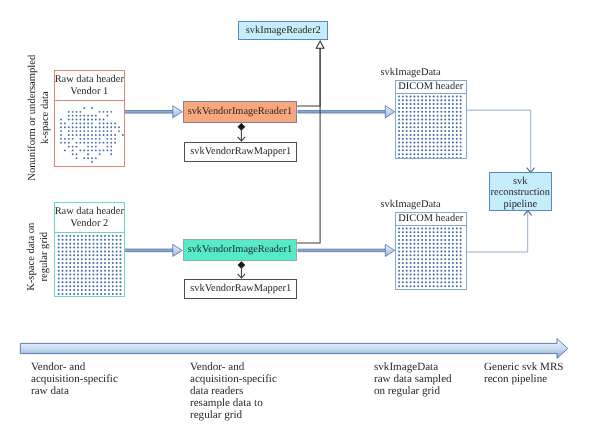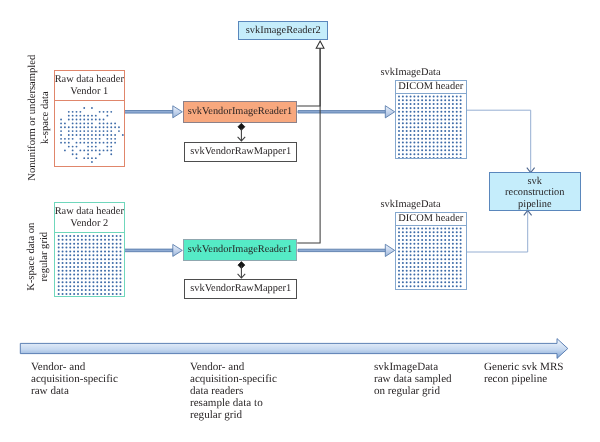--- a/index.html
+++ b/index.html
@@ -1139,21 +1139,21 @@
           <circle cx="64.60" cy="44.75" r="1" fill="#3D6BA8"></circle>
           <circle cx="64.60" cy="48.60" r="1" fill="#3D6BA8"></circle>
           <circle cx="64.60" cy="52.45" r="1" fill="#3D6BA8"></circle>
           <circle cx="64.60" cy="56.30" r="1" fill="#3D6BA8"></circle>
           <circle cx="64.60" cy="60.15" r="1" fill="#3D6BA8"></circle>
           <circle cx="64.60" cy="64.00" r="1" fill="#3D6BA8"></circle>
         </svg>
       </div>
 </div>
 
-<div class="node ctr txt" style="left:488.8px;top:172.4px;width:92px;height:38.3px;background:#C5EDFB;border:1px solid #5A87BC;font-size:10.4px;line-height:11.6px;padding-top:3px;">svk
+<div class="node ctr txt" style="left:488.8px;top:172.4px;width:63px;height:38.3px;background:#C5EDFB;border:1px solid #5A87BC;font-size:10.4px;line-height:11.6px;padding-top:3px;">svk
 reconstruction
 pipeline</div>
 
 <div class="cap" style="left:31px;top:360.5px;width:120px;font-size:11.1px;line-height:12.2px;">Vendor- and
 acquisition-specific
 raw data</div>
 <div class="cap" style="left:190px;top:360.5px;width:120px;font-size:11.1px;line-height:12.2px;">Vendor- and
 acquisition-specific
 data readers
 resample data to

